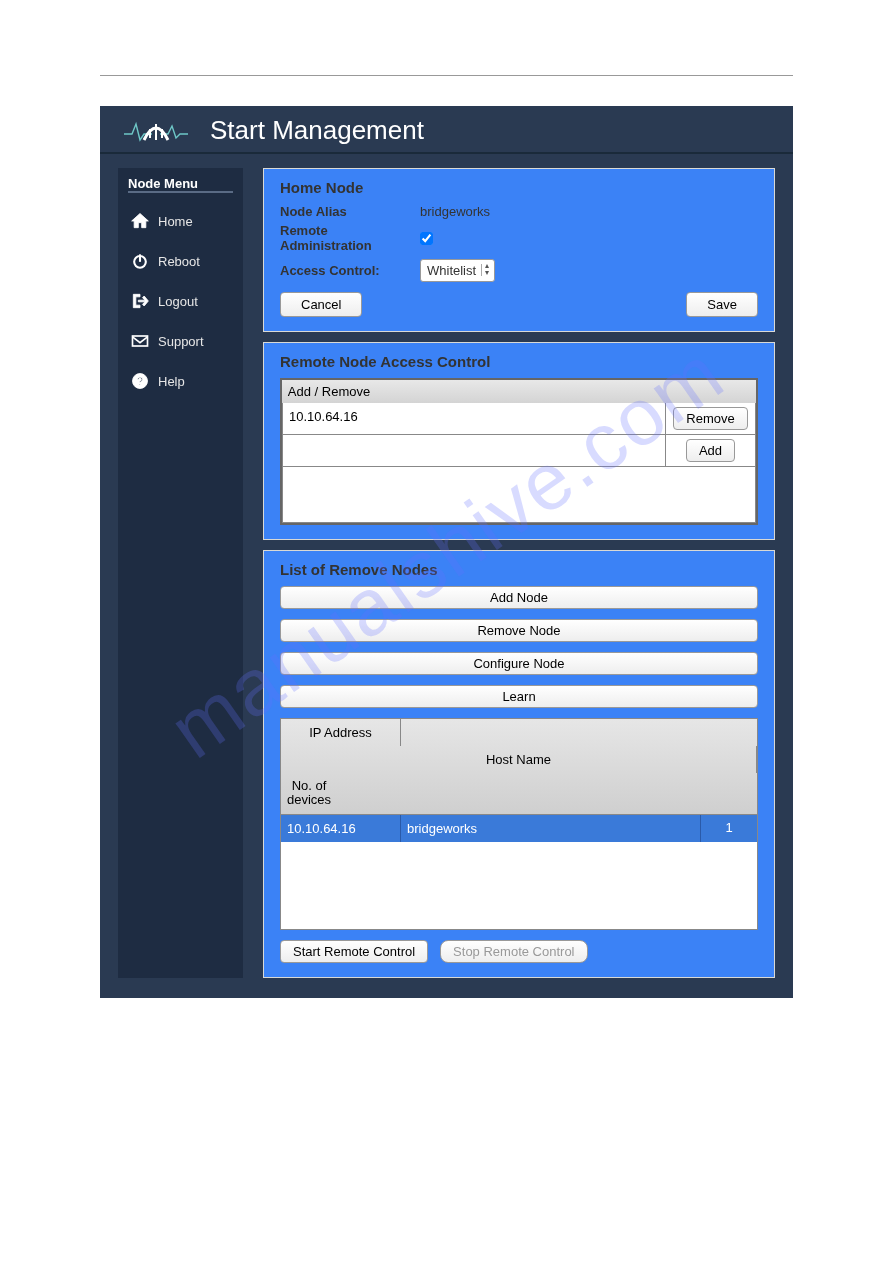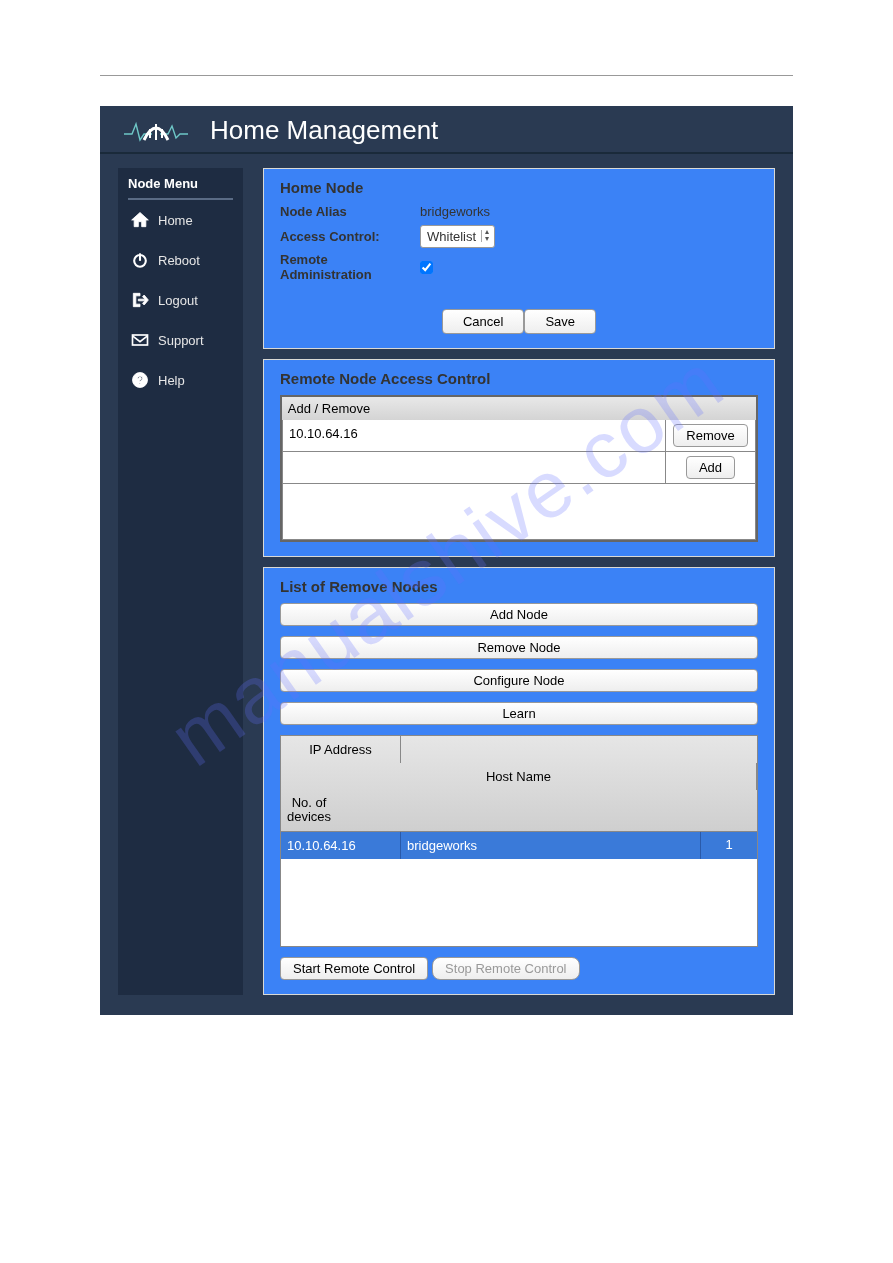--- a/index.html
+++ b/index.html
@@ -6,55 +6,55 @@
 body { font-family: Arial, sans-serif; background: #fff; }
 .page { width: 893px; margin: 0 auto; }
 .top-rule { border-top: 1px solid #999; margin: 75px 100px 30px 100px; }
 .app { background: #2a3a52; margin: 0 100px; padding-bottom: 20px; }
 .header { display: flex; align-items: center; padding: 8px 0 6px 20px; border-bottom: 2px solid #1a2a3a; }
 .logo { width: 72px; height: 32px; display: flex; align-items: center; justify-content: center; margin-right: 18px; }
 .logo svg { width: 72px; height: 32px; }
 .page-title { color: #fff; font-size: 26px; font-weight: 400; }
 .content { display: flex; padding: 14px 18px 0 18px; gap: 20px; }
 .sidebar { width: 125px; background: #1e2c42; padding: 8px 10px 14px 10px; }
-.sidebar-title { color: #fff; font-size: 13px; font-weight: 700; border-bottom: 2px solid #5a6b85; padding-bottom: 7px; }
+.sidebar-title { color: #fff; font-size: 13px; font-weight: 700; border-bottom: 2px solid #5a6b85; padding-bottom: 0; margin-bottom: 8px; }
 .menu-item { display: flex; align-items: center; color: #e6e6e6; font-size: 13px; padding: 10px 0; cursor: pointer; }
 .menu-item .mi-icon { width: 24px; display: flex; align-items: center; justify-content: center; margin-right: 6px; color: #fff; }
 .mi-icon svg { width: 20px; height: 20px; fill: #fff; stroke: #fff; }
 .main { flex: 1; display: flex; flex-direction: column; gap: 10px; }
 .panel { background: #3b82f6; border: 1px solid #d9d9d5; padding: 10px 16px 14px 16px; }
 .panel-title { color: #333; font-weight: 700; font-size: 15px; margin-bottom: 8px; font-family: "Trebuchet MS", Arial, sans-serif; }
 .form-row { display: flex; align-items: center; font-size: 13px; color: #333; margin-bottom: 4px; }
 .form-label { width: 140px; font-weight: bold; }
 .form-val { color: #333; }
 .select { background: #fff; border: 1px solid #999; border-radius: 3px; padding: 3px 18px 3px 6px; font-size: 13px; position: relative; display: inline-block; }
 .select::after { content: ""; position: absolute; right: 4px; top: 4px; width: 8px; height: 12px; border-left: 1px solid #aaa; }
 .select .arrows { position: absolute; right: 5px; top: 2px; font-size: 8px; line-height: 7px; color: #555; }
-.btn-row { display: flex; justify-content: center; margin-top: 27px; }
+.btn-row { display: flex; justify-content: space-between; margin-top: 10px; }
 .btn { background: linear-gradient(#fff,#eee); border: 1px solid #999; border-radius: 4px; padding: 4px 20px; font-size: 13px; cursor: pointer; }
 .btn:disabled { color: #999; cursor: default; border-radius: 8px; }
 .btn-sm { padding: 3px 12px; }
 .ac-body { height: 120px; background: #fff; border: 1px solid #888; border-top: none; overflow-y: scroll; }
 .ac-row { display: flex; border-bottom: 1px solid #888; }
 .ac-cell-ip { flex: 1; padding: 6px; font-size: 13px; }
 .ac-cell-act { width: 90px; border-left: 1px solid #888; display: flex; align-items: center; justify-content: center; padding: 4px; }
 .ac-input { width: 100%; border: none; outline: none; font-size: 13px; }
 .list-toolbar { display: flex; gap: 10px; margin: 4px 0 10px 0; flex-direction: column; }
 .nodes-outer { border: 1px solid #888; }
 .nodes-head { display: flex; background: linear-gradient(#e6e6e6,#cfcfcf); flex-direction: column; }
 .nodes-head div, .nodes-row div { border-right: 1px solid #888; padding: 6px; font-size: 13px; }
 .nodes-head div:last-child, .nodes-row div:last-child { border-right: none; }
 .col-ip { width: 120px; text-align: center; }
 .col-host { flex: 1; text-align: center; }
 .col-dev { width: 56px; text-align: center; line-height: 1.1; }
 .nodes-body { height: 115px; background: #fff; overflow-y: scroll; border-top: 1px solid #888; }
 .nodes-row { display: flex; }
 .nodes-row.selected { background: #3a7ad9; color: #fff; }
 .nodes-row.selected div { border-right-color: #2a5aa9; }
-.bottom-row { display: flex; gap: 4px; margin-top: 10px; }
+.bottom-row { display: flex; gap: 12px; margin-top: 10px; }
 .watermark { position: absolute; left: 50%; top: 50%; transform: translate(-50%,-50%) rotate(-35deg); font-size: 80px; color: rgba(100,110,255,0.25); pointer-events: none; font-weight: 400; letter-spacing: 2px; }
 .app-wrap { position: relative; }
 </style>
 </head>
 <body>
 
 <div class="page">
   <div class="top-rule"></div>
   <div class="app-wrap">
     <div class="app">
@@ -62,21 +62,21 @@
         <div class="logo">
           <svg viewBox="0 0 72 32">
             <path d="M4 20 L12 20 L16 10 L20 26 L24 20 L32 20" stroke="#6ec7c7" stroke-width="1.4" fill="none"></path>
             <path d="M40 20 L48 20 L52 12 L56 24 L60 20 L68 20" stroke="#6ec7c7" stroke-width="1.4" fill="none"></path>
             <path d="M24 26 Q36 2 48 26" stroke="#fff" stroke-width="3" fill="none"></path>
             <line x1="30" y1="24" x2="30" y2="15" stroke="#fff" stroke-width="2"></line>
             <line x1="36" y1="26" x2="36" y2="10" stroke="#fff" stroke-width="2"></line>
             <line x1="42" y1="24" x2="42" y2="15" stroke="#fff" stroke-width="2"></line>
           </svg>
         </div>
-        <div class="page-title">Home Management</div>
+        <div class="page-title">Start Management</div>
       </div>
 
       <div class="content">
         <div class="sidebar">
           <div class="sidebar-title">Node Menu</div>
 
           <div class="menu-item">
             <span class="mi-icon">
               <svg viewBox="0 0 24 24">
                   <path d="M12 3 L2 12 H5 V20 H10 V14 H14 V20 H19 V12 H22 Z"></path>
@@ -127,30 +127,30 @@
         </div>
 
         <div class="main">
 
           <div class="panel">
             <div class="panel-title">Home Node</div>
             <div class="form-row">
               <div class="form-label">Node Alias</div>
               <div class="form-val">bridgeworks</div>
             </div>
+            <div class="form-row">
+              <div class="form-label">Remote Administration</div>
+              <input type="checkbox" checked="" style="">
+            </div>
             <div class="form-row" style="margin-top:6px;">
               <div class="form-label">Access Control:</div>
               <div class="select">
                 <span>Whitelist</span>
                 <span class="arrows">▴<br>▾</span>
               </div>
-            </div>
-            <div class="form-row">
-              <div class="form-label">Remote Administration</div>
-              <input type="checkbox" checked="" style="">
             </div>
             <div class="btn-row">
               <button class="btn">Cancel</button>
               <button class="btn">Save</button>
             </div>
           </div>
 
           <div class="panel">
             <div class="panel-title">Remote Node Access Control</div>
             <div style="border:2px solid #666;">

